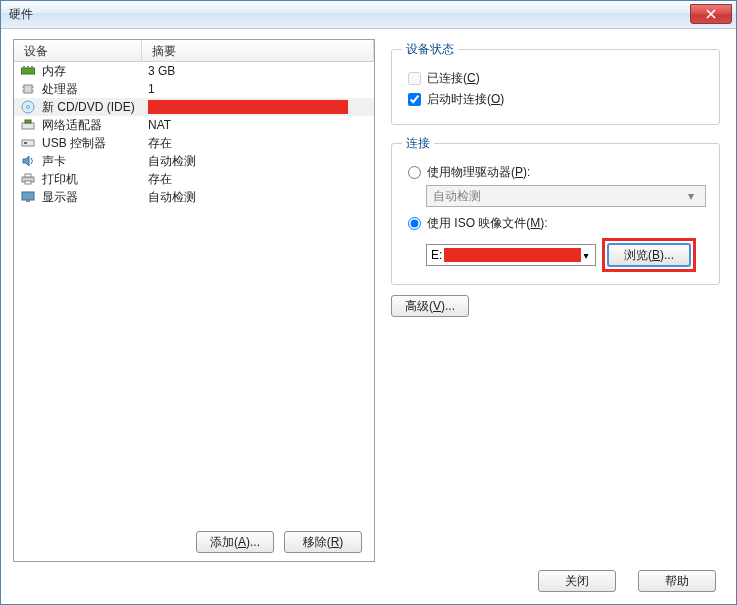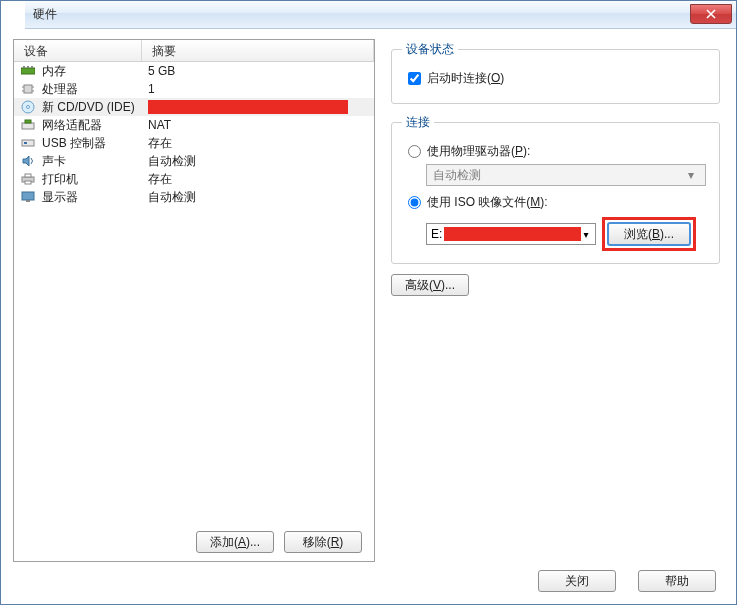--- a/index.html
+++ b/index.html
@@ -19,21 +19,20 @@
       display: flex;
       flex-direction: column;
     }
     .titlebar {
       height: 28px;
       background: linear-gradient(to bottom, #f7fbff 0%, #e4eef9 45%, #d4e4f5 46%, #e8f1fb 100%);
       border-bottom: 1px solid #b8c9db;
       display: flex;
       align-items: center;
       padding: 0 0 0 8px;
-      margin-left: 24px;
     }
     .titlebar-text {
       flex: 1;
       color: #2a2a2a;
       font-size: 12px;
     }
     .close-btn {
       width: 42px;
       height: 20px;
       background: linear-gradient(to bottom, #ed7b7a 0%, #d84b4a 49%, #c93a39 50%, #d34746 100%);
@@ -256,21 +255,21 @@
           <div class="device-row">
             <span class="dev-icon">
                 <svg width="14" height="10">
                   <rect x="0" y="2" width="14" height="6" fill="#5aa02c" stroke="#3a7018"></rect>
                   <rect x="2" y="0" width="2" height="2" fill="#888"></rect>
                   <rect x="6" y="0" width="2" height="2" fill="#888"></rect>
                   <rect x="10" y="0" width="2" height="2" fill="#888"></rect>
                 </svg>
               </span>
             <span class="dev-name">内存</span>
-            <span class="dev-summary">5 GB</span>
+            <span class="dev-summary">3 GB</span>
           </div>
           <div class="device-row">
             <span class="dev-icon">
                 <svg width="14" height="14">
                   <rect x="3" y="3" width="8" height="8" fill="#d8d8d8" stroke="#888"></rect>
                   <line x1="1" y1="5" x2="3" y2="5" stroke="#888"></line>
                   <line x1="1" y1="9" x2="3" y2="9" stroke="#888"></line>
                   <line x1="11" y1="5" x2="13" y2="5" stroke="#888"></line>
                   <line x1="11" y1="9" x2="13" y2="9" stroke="#888"></line>
                 </svg>
@@ -344,20 +343,24 @@
         </div>
         <div class="left-buttons">
           <button class="btn">添加(<span class="underline">A</span>)...</button>
           <button class="btn">移除(<span class="underline">R</span>)</button>
         </div>
       </div>
 
       <div class="right-panel">
         <fieldset>
           <legend>设备状态</legend>
+          <label class="checkbox-row">
+            <input type="checkbox" disabled="" style="">
+            <span>已连接(<span class="underline">C</span>)</span>
+          </label>
           <label class="checkbox-row">
             <input type="checkbox" checked="" style="">
             <span>启动时连接(<span class="underline">O</span>)</span>
           </label>
         </fieldset>
 
         <fieldset>
           <legend>连接</legend>
           <label class="radio-row">
             <input type="radio" name="conn" style="">

